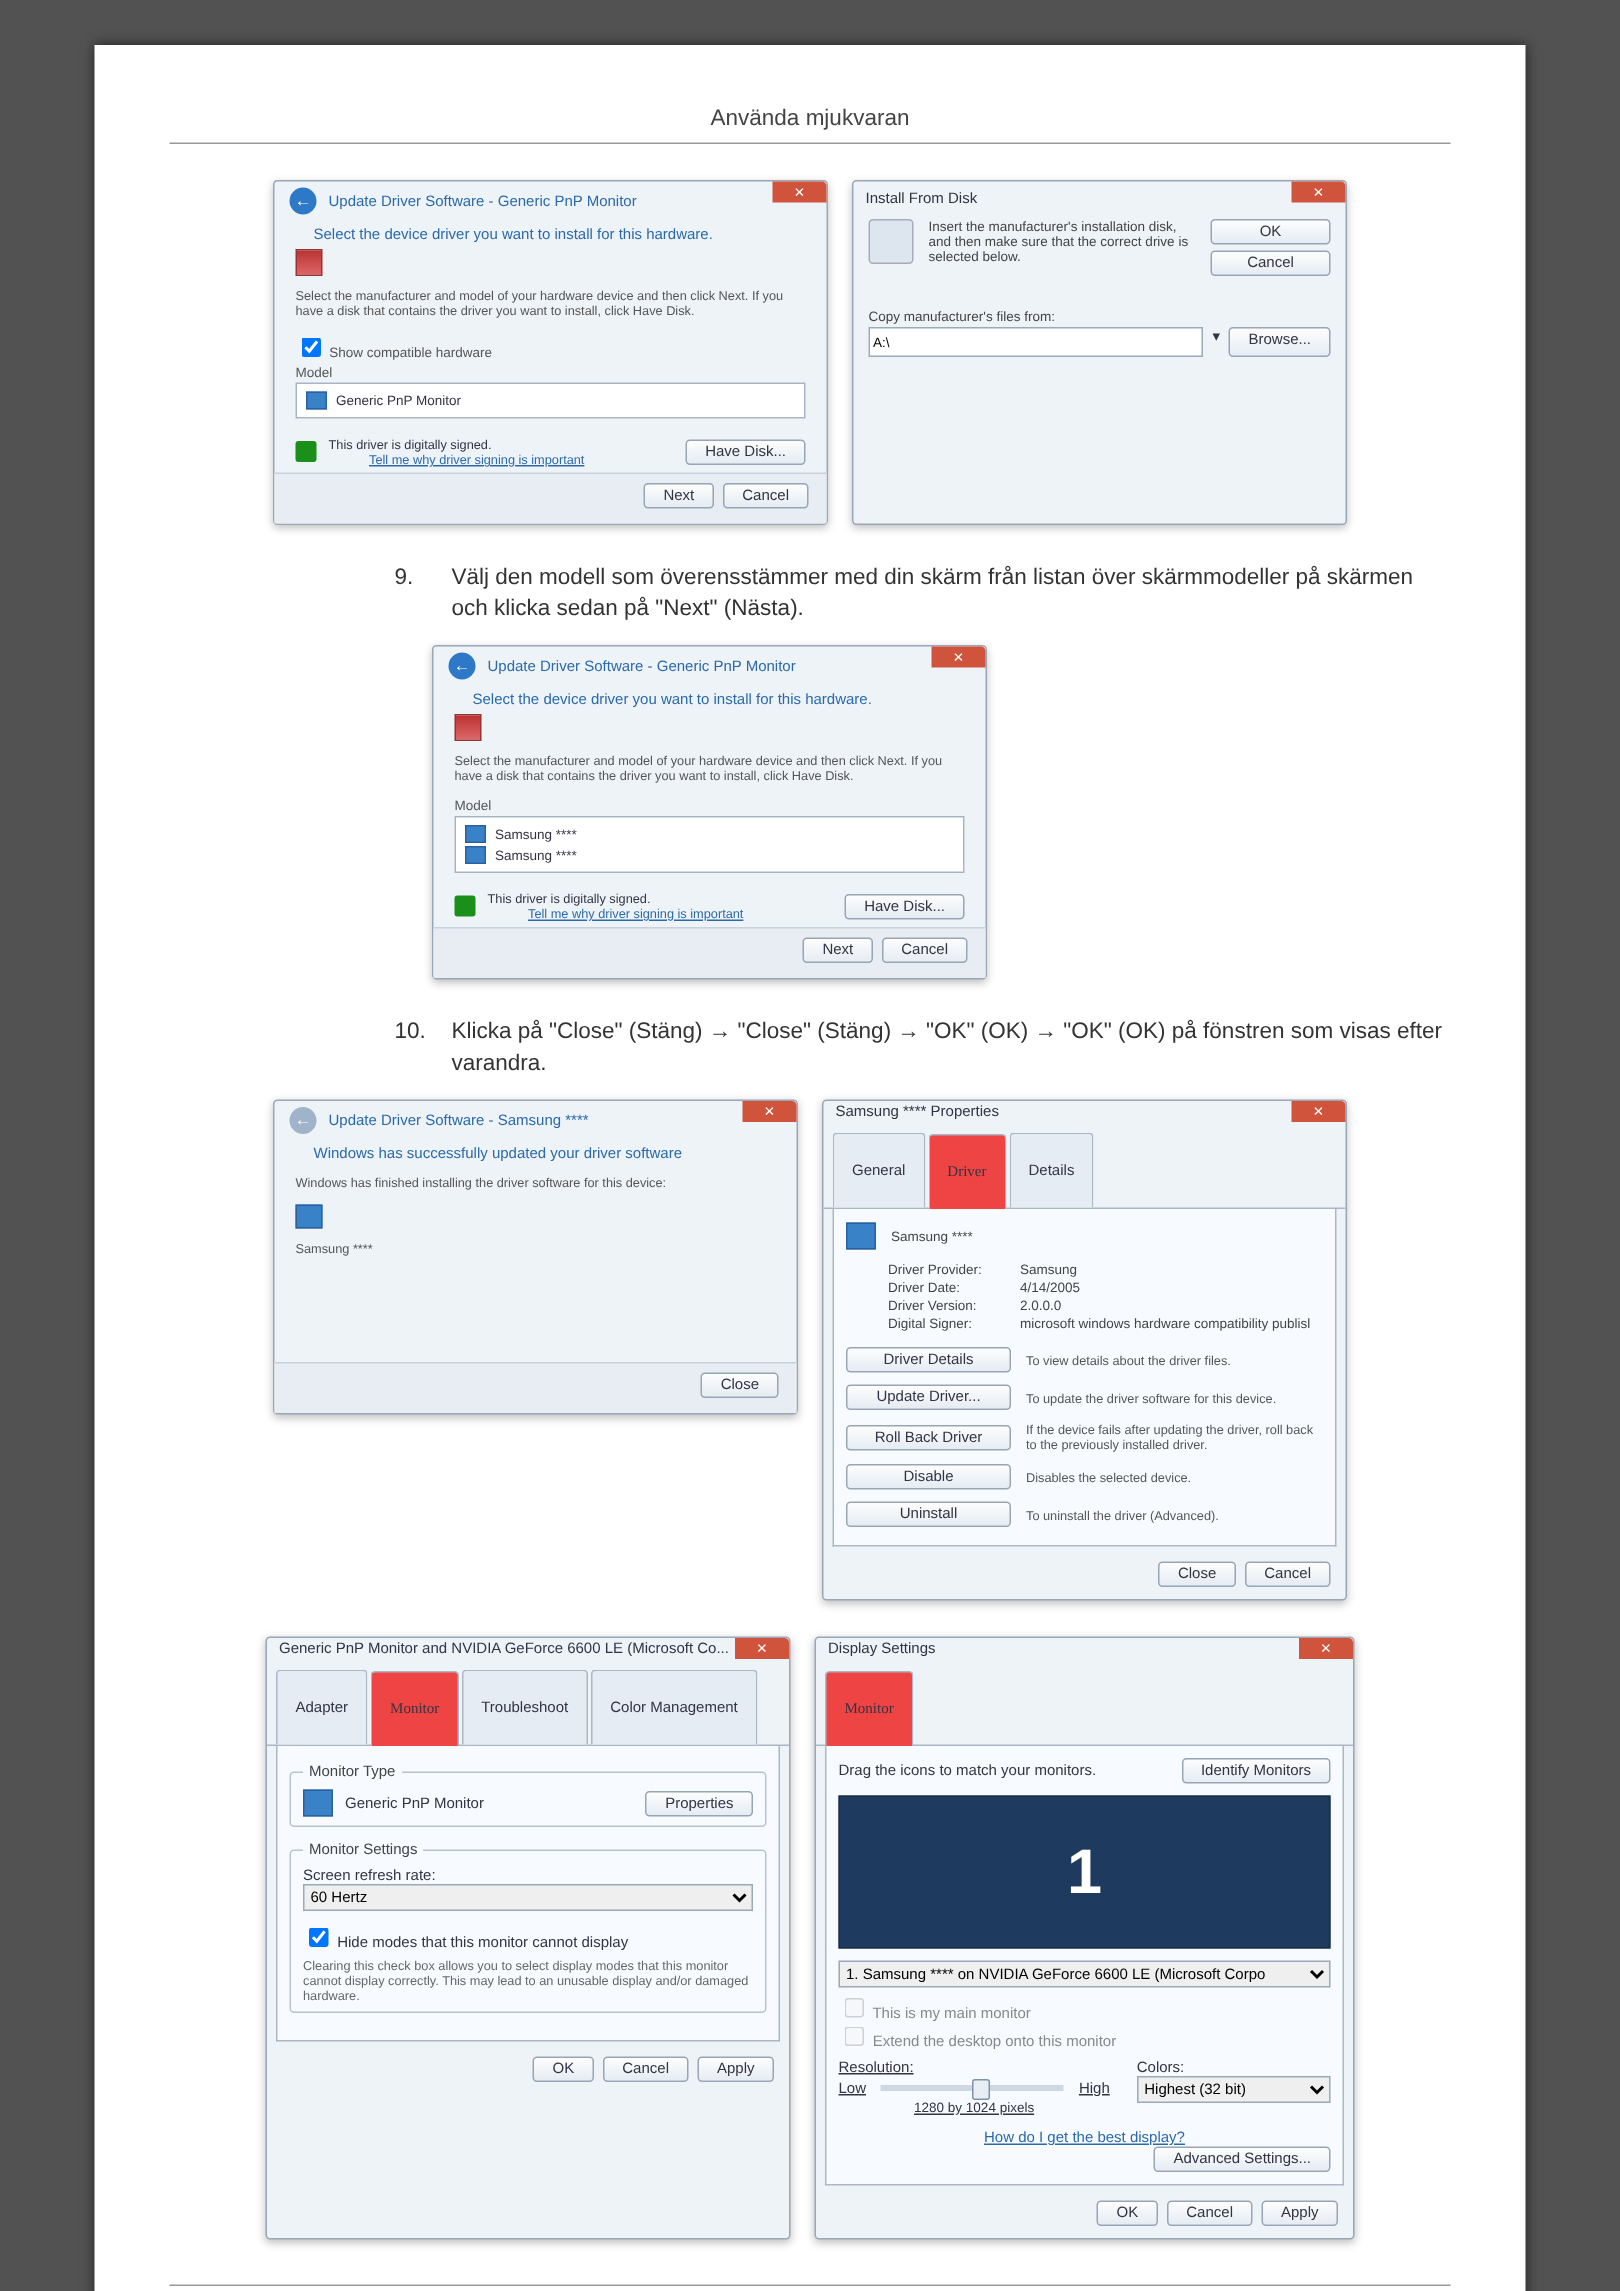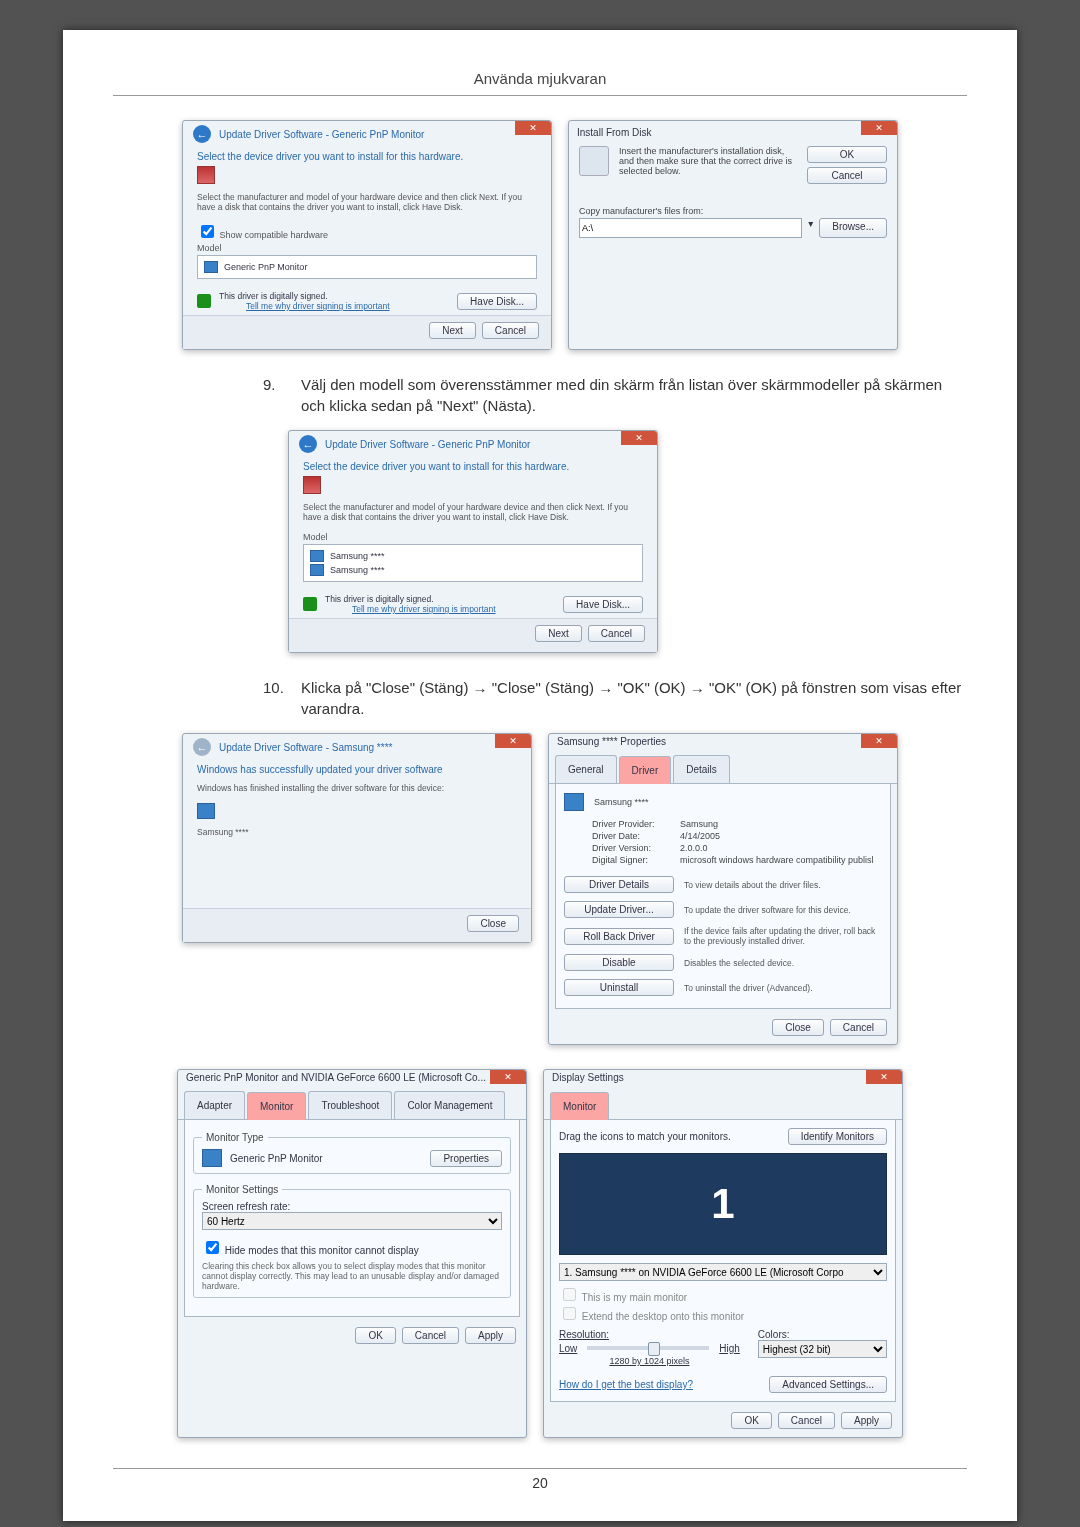--- a/index.html
+++ b/index.html
@@ -74,20 +74,21 @@
   }
   .crumb .back {
     width: 18px; height: 18px; border-radius: 50%;
     background: #2d78c7;
     display: inline-flex; align-items: center; justify-content: center;
     color: #fff; font-size: 11px;
   }
   .section-title {
     color: #2b6aaa;
     padding: 6px 14px 2px;
+    margin-left: 12px;
   }
   .tiny-note {
     display: flex; gap: 8px; padding: 2px 14px 8px;
     font-size: 8.5px; color: #555; flex-direction: column;
   }
   .ico-disk {
     width: 16px; height: 16px;
     background: linear-gradient(#b33, #d66);
     border: 1px solid #933;
   }
@@ -147,24 +148,24 @@
   .ifd .copy-row { display:flex; gap:6px; padding: 2px 10px 10px; }
   .ifd .copy-row input {
     flex:1; height: 16px; border: 1px solid #9ab; font-size: 9px;
     background:#fff;
   }
 
   
   .tabs { display:flex; border-bottom:1px solid #aab8c6; padding:8px 6px 0; gap:2px; }
   .tab {
     border:1px solid #aab8c6; border-bottom:none;
-    padding:8px 12px; font-size:10px; background:#e6ecf3;
+    padding:19px 12px; font-size:10px; background:#e6ecf3;
     border-radius:3px 3px 0 0;
   }
-  .tab.active{ background:#fca5a5; position:relative; top:1px; }
+  .tab.active{ background:#ef4444; position:relative; top:1px;font-family:Liberation Serif, serif; }
   .pane { border:1px solid #aab8c6; border-top:none; margin:0 6px 6px; background:#f7fbff; padding:8px; }
 
   .field-row { display:flex; gap:8px; font-size:9px; color:#444; padding:1px 0; }
   .field-row .k{ min-width:80px;}
   .driver-btn-row { display:flex; gap:10px; padding:4px 0; align-items:center; }
   .driver-btn-row .btn{ min-width:84px; }
   .driver-btn-row .desc{ flex:1; font-size:8.5px; color:#555; }
 
   fieldset {
     border: 1px solid #b6c3d1; border-radius:3px;
@@ -463,21 +464,21 @@
                 </div>
               <span>High</span>
             </div>
             <div style="text-align:center;font-size:9px;">1280 by 1024 pixels</div>
           </div>
           <div style="flex:1;">
             <div>Colors:</div>
             <select class="tiny"><option>Highest (32 bit)</option></select>
           </div>
         </div>
-        <div style="display:flex;align-items:center;margin-top:10px;">
+        <div style="display:flex;align-items:center;margin-top:10px;flex-direction:column;">
           <span class="lnk-blue">How do I get the best display?</span>
           <span class="btn" style="margin-left:auto">Advanced Settings...</span>
         </div>
       </div>
       <div class="btn-row plain" style="padding:4px 10px 8px;">
         <span class="btn">OK</span>
         <span class="btn">Cancel</span>
         <span class="btn">Apply</span>
       </div>
     </div>

